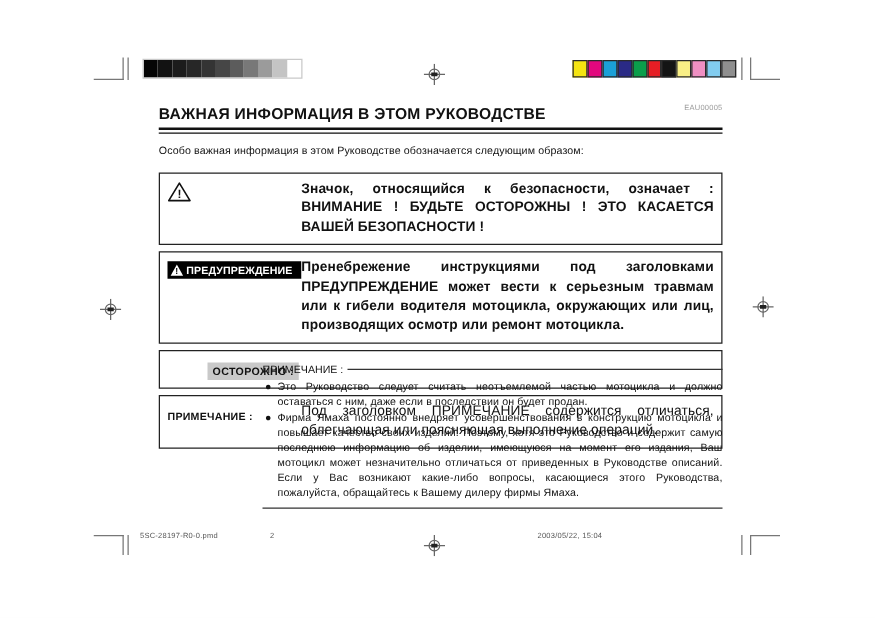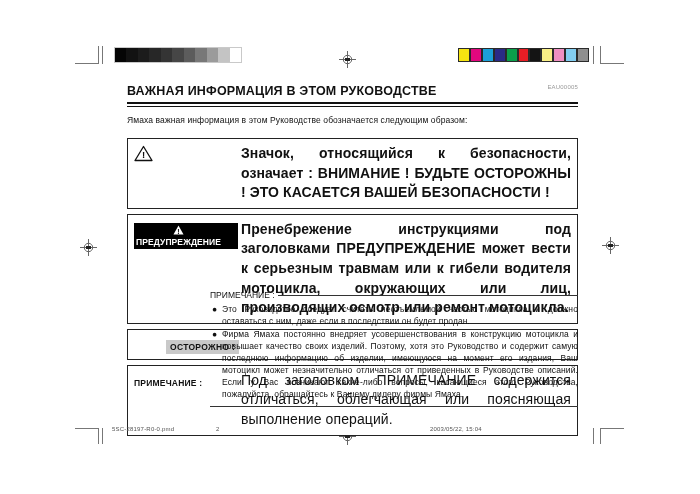--- a/index.html
+++ b/index.html
@@ -46,29 +46,29 @@
 
   .intro { font-size: 8.5px; margin-top: 8px; letter-spacing: 0.1px; }
 
   
   .legend { margin-top: 13px; }
   .legend-row {
     display: flex; border: 1px solid #222; background: #fff;
     padding: 5px 6px; margin-bottom: 5px; align-items: flex-start;
   }
   .legend-label-cell { width: 107px; flex: 0 0 107px; padding-top: 1px; }
-  .legend-text { flex: 1 1 auto; font-size: 14px; line-height: 1.4; letter-spacing: 0.1px; text-align: justify; }
+  .legend-text { flex: 1 1 auto; font-size: 11px; line-height: 1.4; letter-spacing: 0.1px; text-align: justify; }
   .legend-text.bold { font-weight: bold; }
 
   .tri-icon { display: inline-block; }
 
   .warn-badge {
-    display: inline-flex; align-items: center; gap: 2px;
+    display: inline-flex; align-items: flex-end; gap: 2px;
     background: #000; color: #fff; font-weight: bold;
-    font-size: 8.5px; padding: 2px 17px 2px 2px; letter-spacing: 0.1px; flex-direction: column;
+    font-size: 8.5px; padding: 2px 7px 2px 2px; letter-spacing: 0.1px;
   }
   .caution-label {
     display: inline-block; background: #c9c9c9; color: #111;
     font-weight: bold; font-size: 8.5px; padding: 2px 4px; letter-spacing: 0.3px; margin-left: 32px;
   }
   .note-label { font-weight: bold; font-size: 8.5px; letter-spacing: 0.2px; padding-top: 2px; }
 
   
   .notes { position: absolute; left: 210px; top: 290px; width: 368px; }
   .notes-head { display: flex; align-items: baseline; font-size: 8.5px; }
@@ -154,21 +154,21 @@
     <rect x="6" y="7" width="5" height="3" fill="#222"></rect>
   </svg>
 
   <div class="code-ref">EAU00005</div>
 
   <div class="content">
     <div class="page-title">ВАЖНАЯ ИНФОРМАЦИЯ В ЭТОМ РУКОВОДСТВЕ</div>
     <div class="title-rule-thick"></div>
     <div class="title-rule-thin"></div>
 
-    <div class="intro">Ямаха важная информация в этом Руководстве обозначается следующим образом:</div>
+    <div class="intro">Особо важная информация в этом Руководстве обозначается следующим образом:</div>
 
     <div class="legend">
 
       <div class="legend-row">
         <div class="legend-label-cell">
           <svg class="tri-icon" width="19" height="17" viewBox="0 0 19 17">
             <polygon points="9.5,1.5 18,15.5 1,15.5" fill="none" stroke="#111" stroke-width="1.3" stroke-linejoin="round"></polygon>
             <text x="9.5" y="13.2" font-size="9.5" font-family="Liberation Sans, sans-serif" font-weight="bold" text-anchor="middle" fill="#111">!</text>
           </svg>
         </div>

